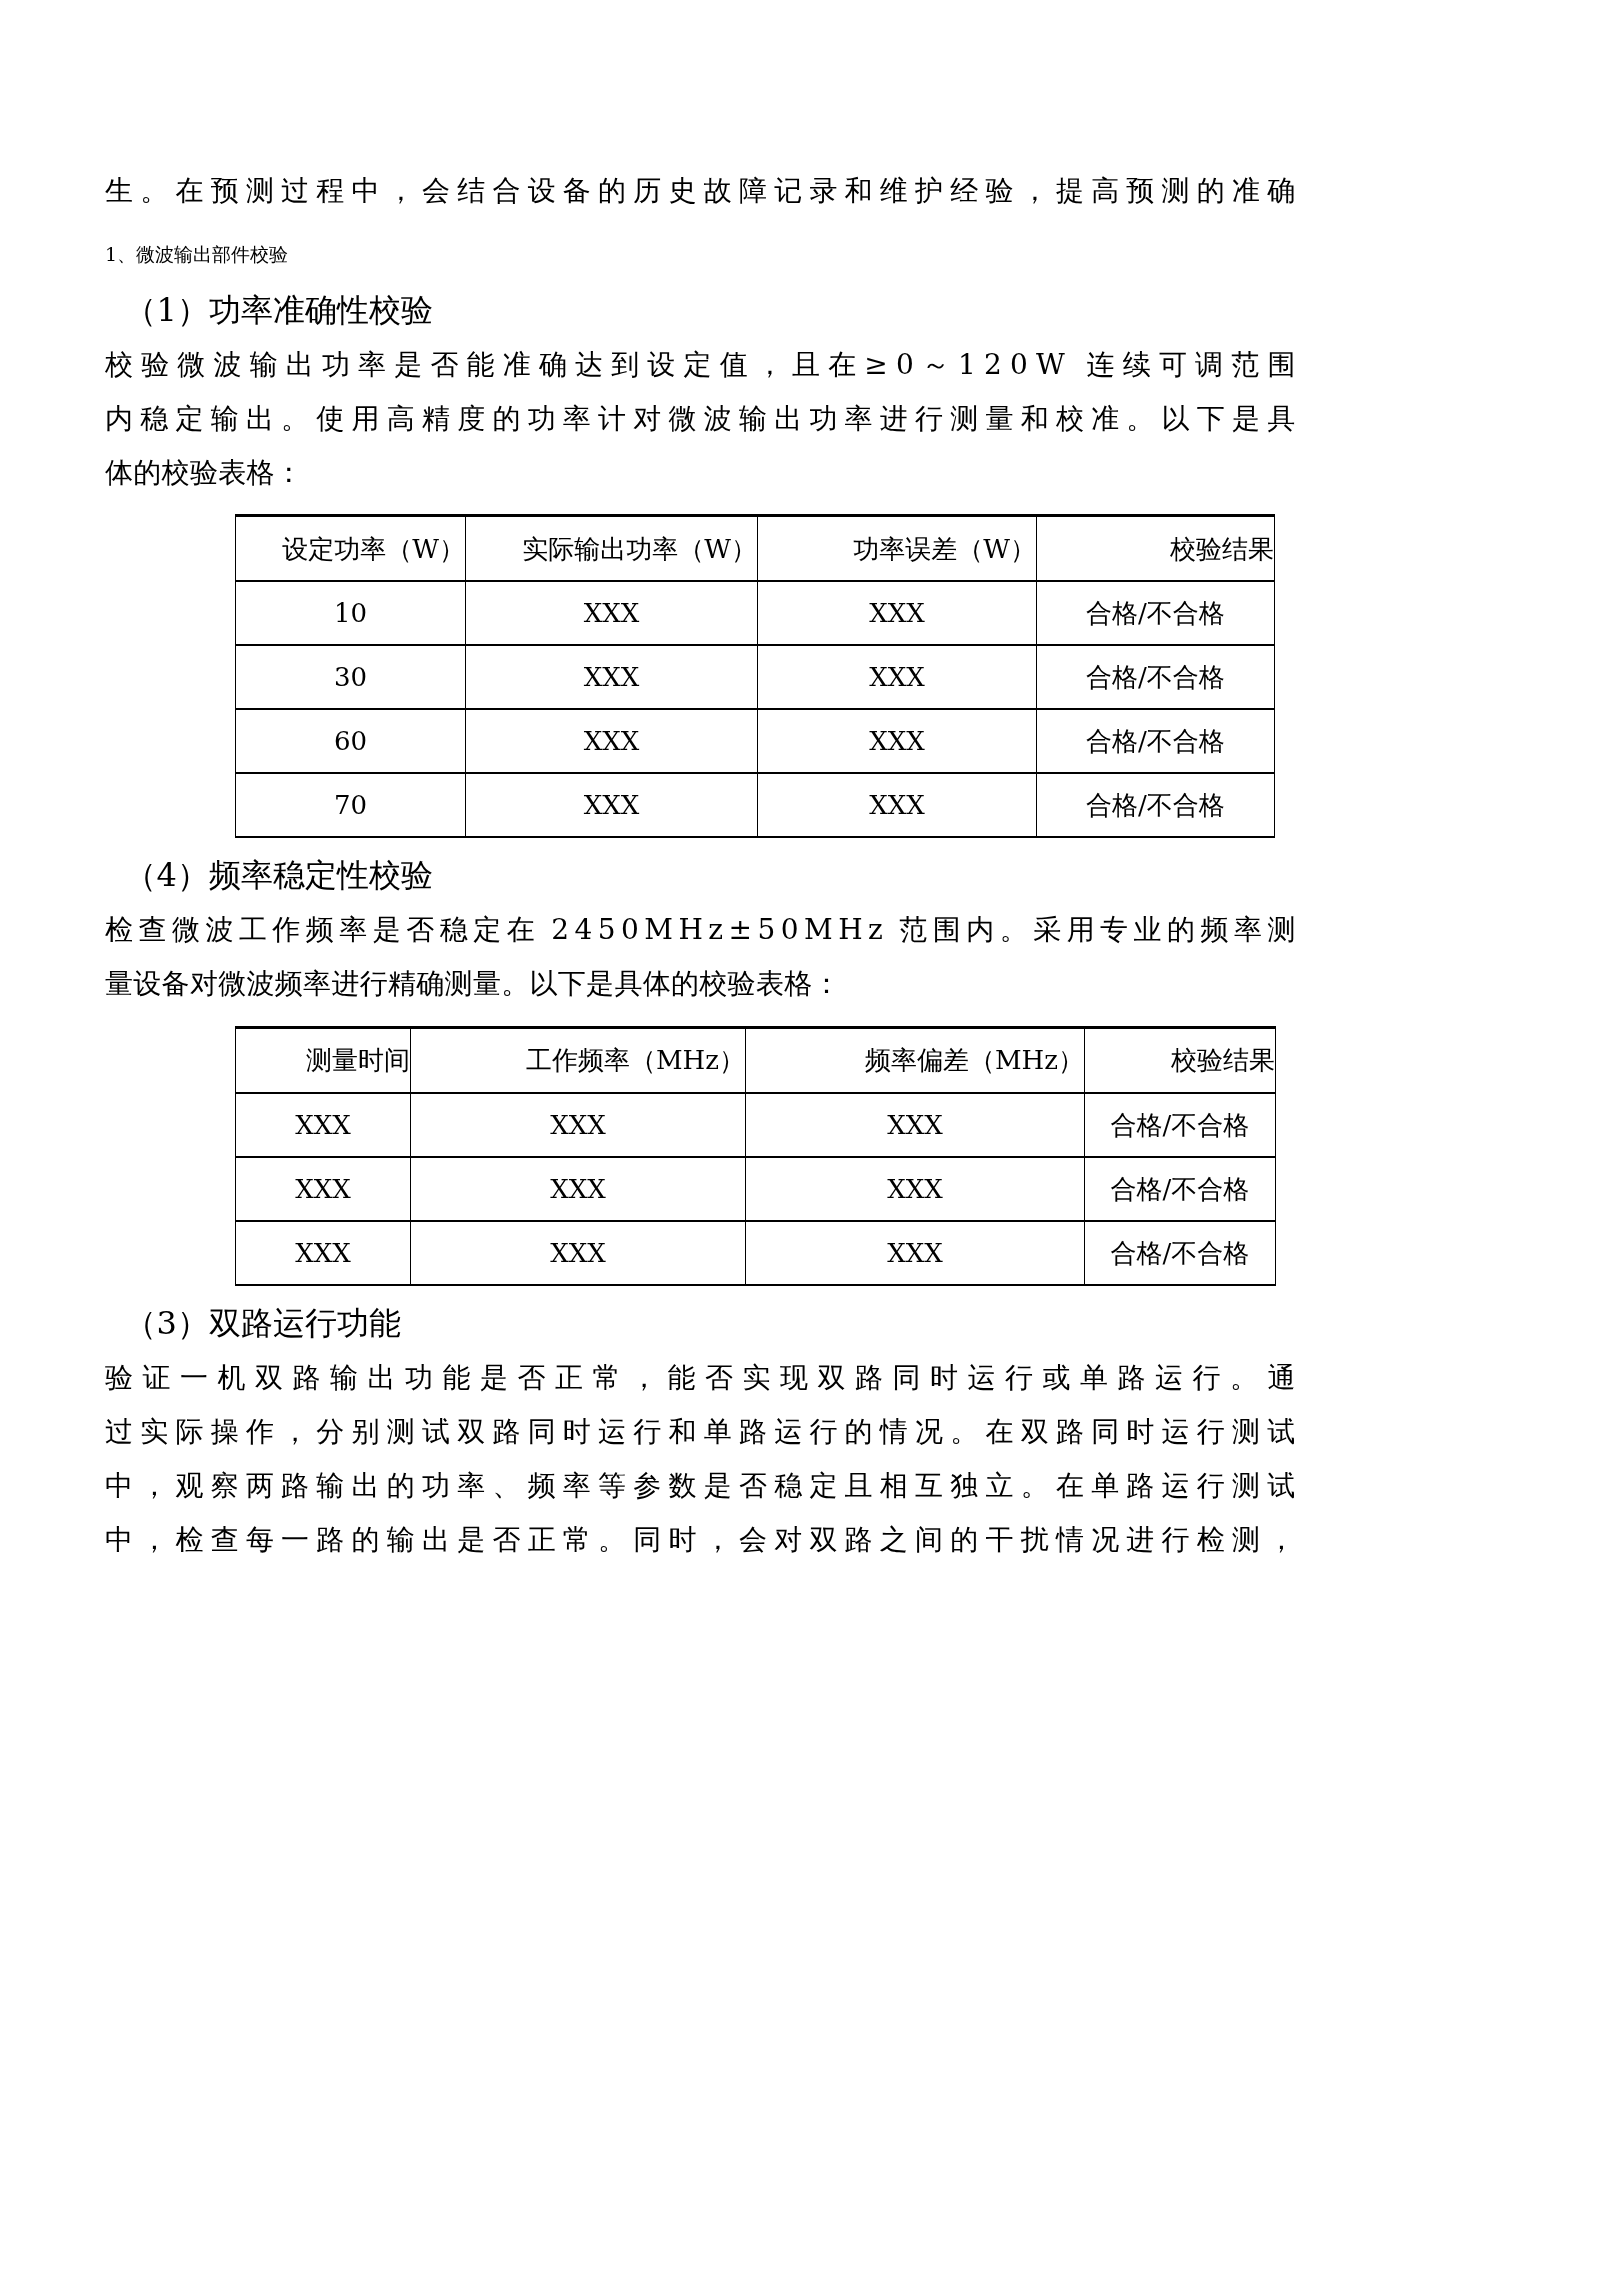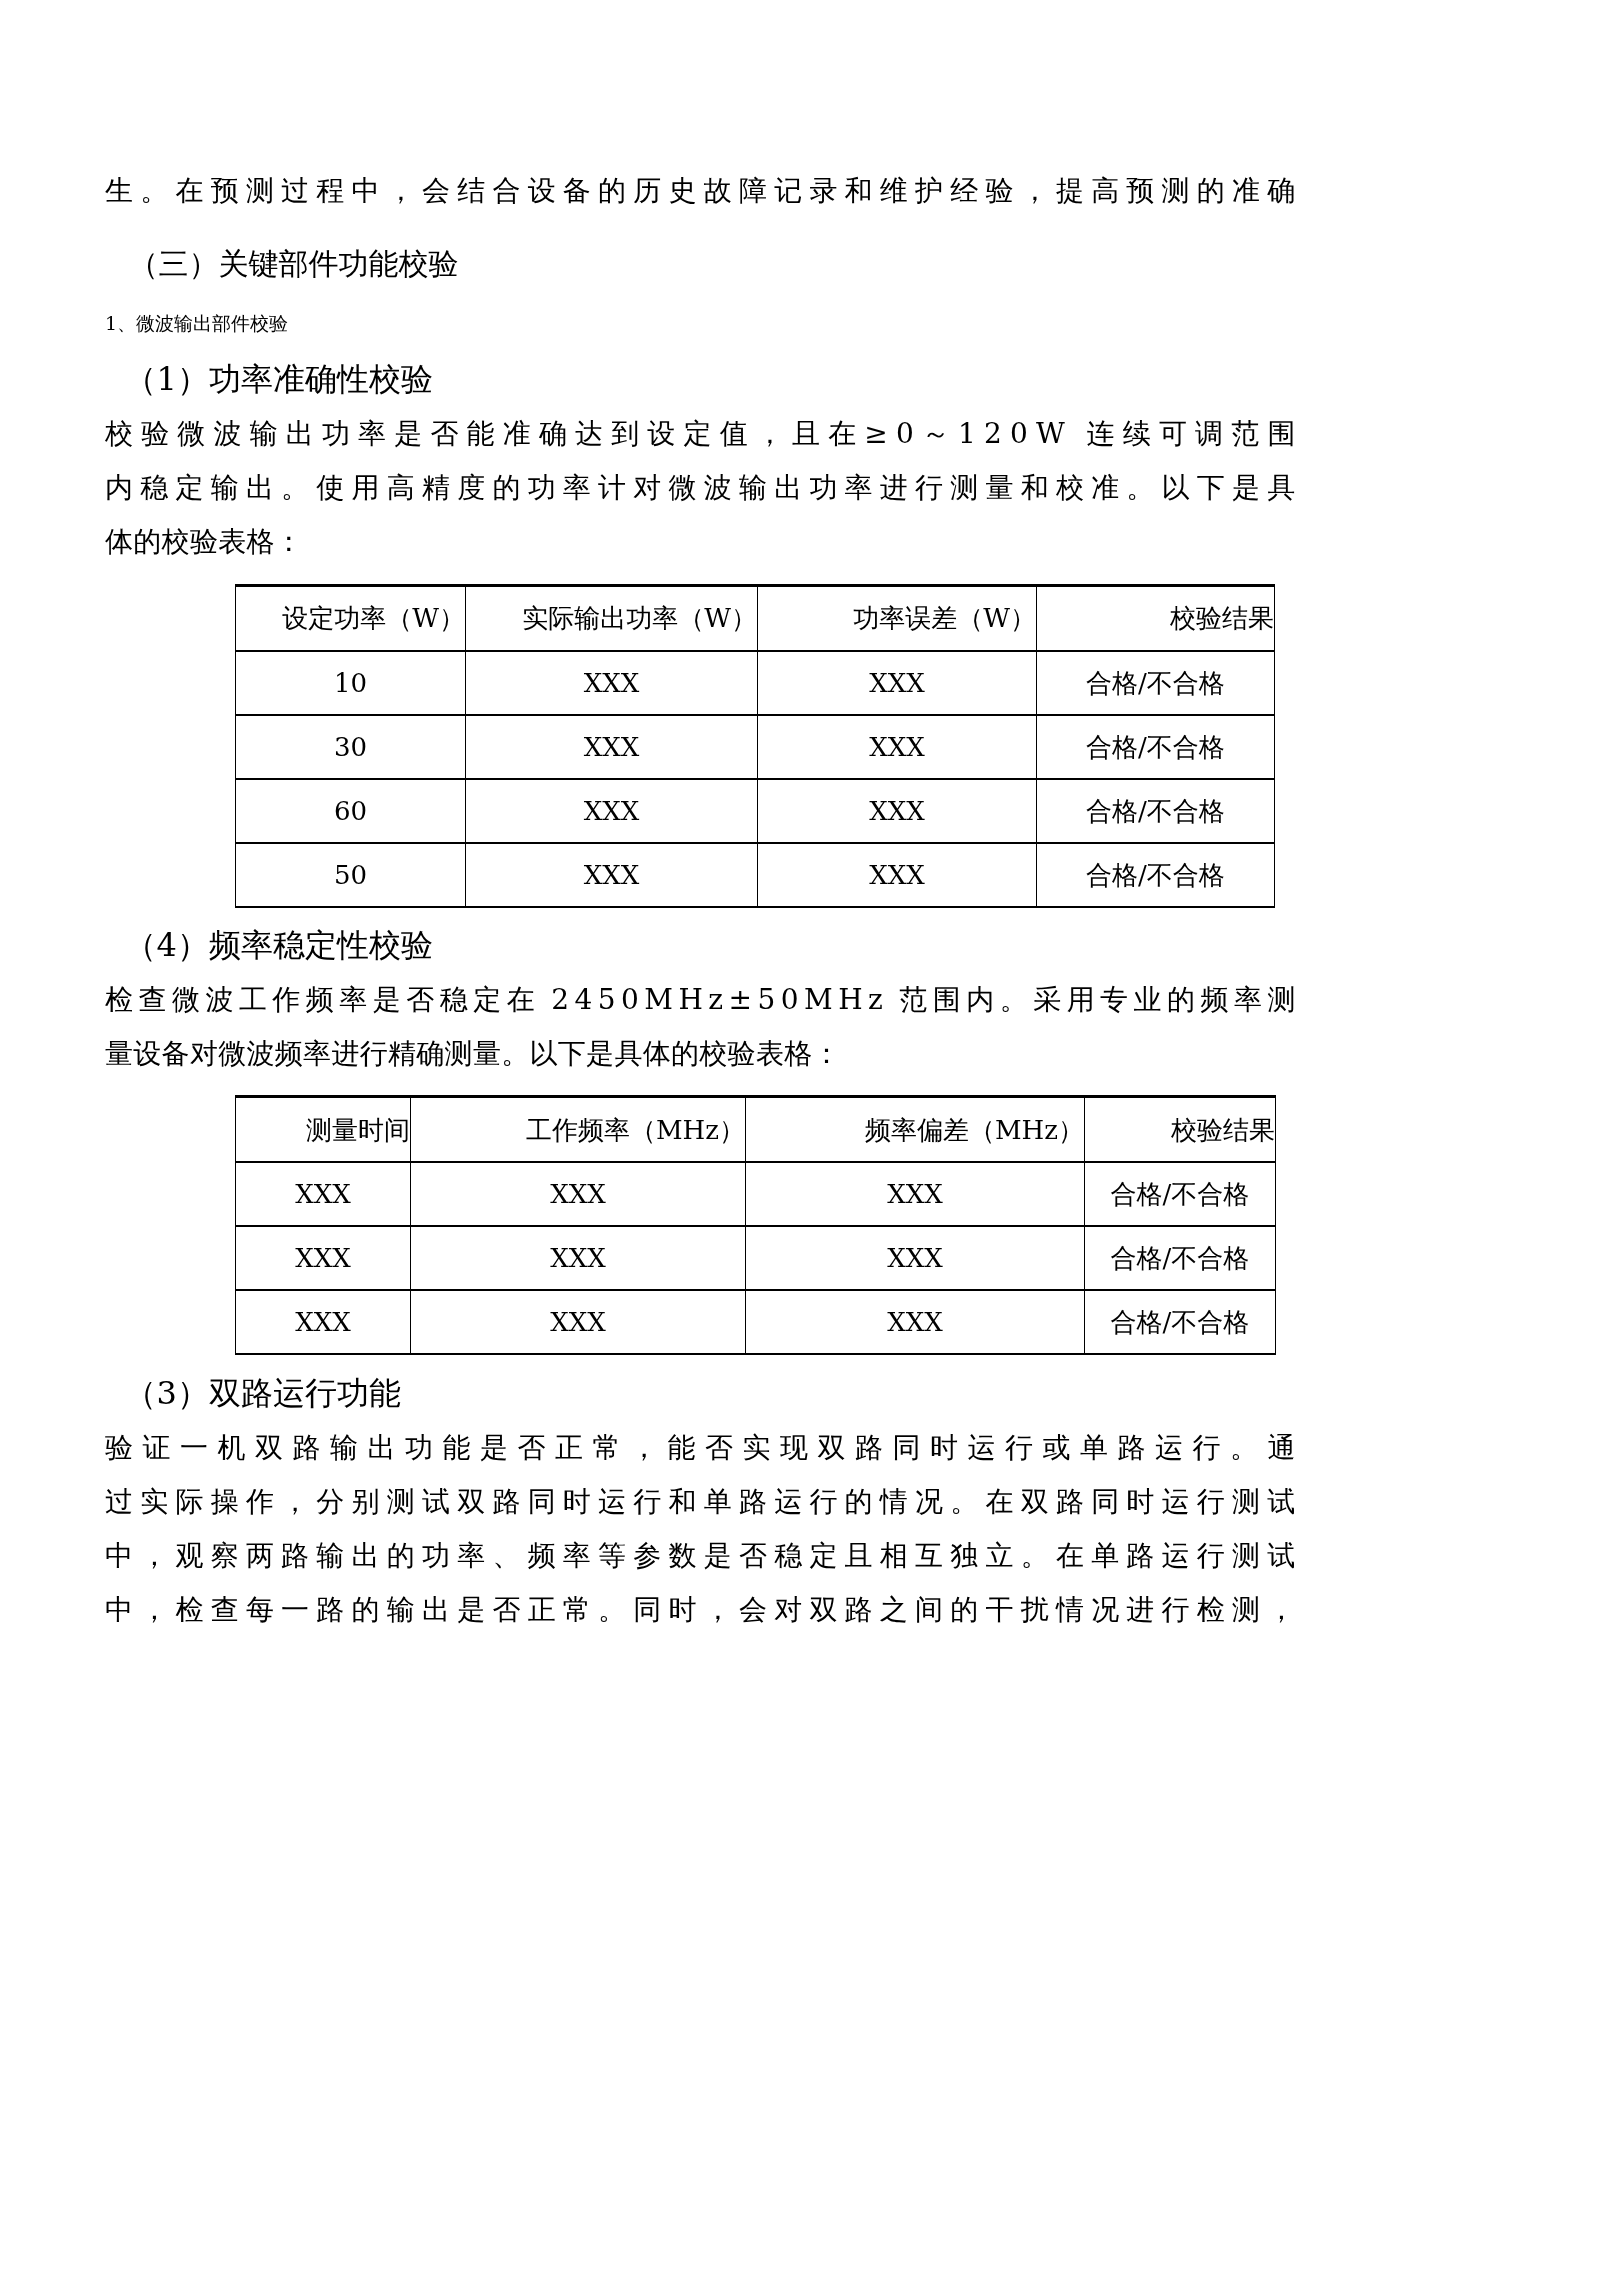--- a/index.html
+++ b/index.html
@@ -155,21 +155,20 @@
           <span>预</span>
           <span>测</span>
           <span>的</span>
           <span>准</span>
           <span>确</span>
         </span>
     </div>
 
     <div class="spacer-sm"></div>
 
-    <div class="h-section">（三）关键部件功能校验</div>
 
     <div class="h-num">1、微波输出部件校验</div>
 
     <div class="h-sub">（1）功率准确性校验</div>
 
     <div class="para">
       <span class="ln just">
           <span>校</span>
           <span>验</span>
           <span>微</span>
@@ -266,21 +265,21 @@
             <td class="c3">XXX</td>
             <td class="c4">合格/不合格</td>
           </tr>
           <tr class="body">
             <td class="c1">60</td>
             <td class="c2">XXX</td>
             <td class="c3">XXX</td>
             <td class="c4">合格/不合格</td>
           </tr>
           <tr class="body">
-            <td class="c1">50</td>
+            <td class="c1">70</td>
             <td class="c2">XXX</td>
             <td class="c3">XXX</td>
             <td class="c4">合格/不合格</td>
           </tr>
         </tbody>
       </table>
     </div>
 
     <div class="h-sub">（4）频率稳定性校验</div>
 

